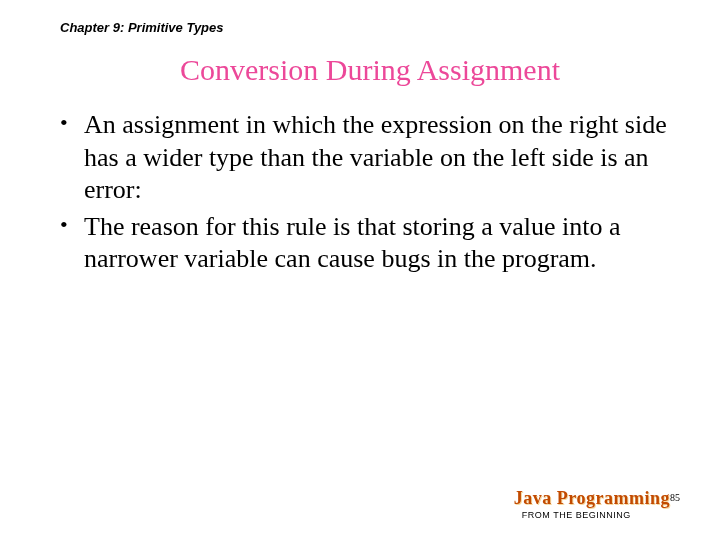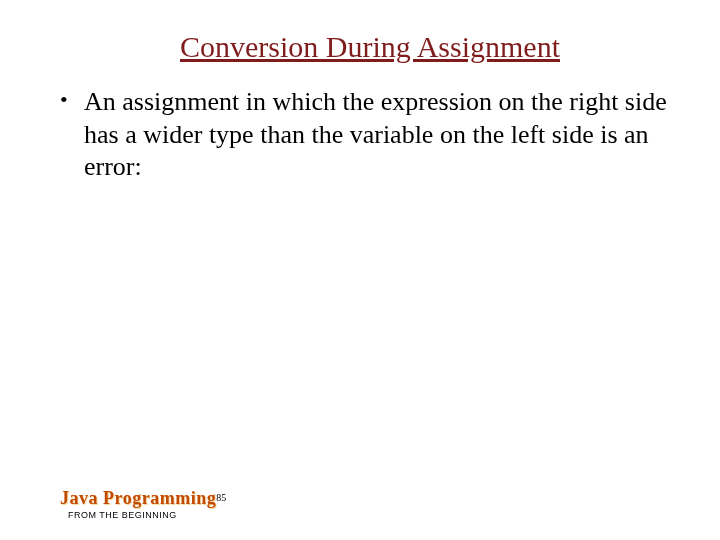--- a/index.html
+++ b/index.html
@@ -22,24 +22,23 @@
   .chapter {
     font-family: Arial, Helvetica, sans-serif;
     font-weight: bold;
     font-style: italic;
     font-size: 13px;
     margin-bottom: 18px;
   }
   .title {
     font-family: "Times New Roman", Times, serif;
     font-size: 30px;
-    color: #7f1d1d;
+    color: #ec4899;
     text-align: center;
     margin: 10px 0 22px 0;
-    text-decoration: underline;
   }
   ul.bullets {
     list-style: none;
     margin: 0;
     padding: 0 10px 0 0;
   }
   ul.bullets > li {
     position: relative;
     padding-left: 24px;
     font-size: 26px;
@@ -60,21 +59,21 @@
     margin: 2px 0 4px 24px;
     line-height: 1.25;
   }
   .footer {
     position: absolute;
     bottom: 20px;
     left: 60px;
     right: 40px;
     display: flex;
     align-items: flex-start;
-    justify-content: flex-start;
+    justify-content: flex-end;
     font-family: "Times New Roman", Times, serif;
   }
   .footer-left {
     display: flex;
     flex-direction: column;
   }
   .java-prog {
     font-weight: bold;
     font-size: 18px;
     color: #c24a00;
@@ -98,23 +97,27 @@
     line-height: 1.3;
     text-align: left;
     width: 220px;
     margin-top: 2px;
   }
 </style>
 </head>
 <body>
 
 <div class="slide">
+  <div class="chapter">Chapter 9: Primitive Types</div>
   <div class="title">Conversion During Assignment</div>
   <ul class="bullets">
     <li>An assignment in which the expression on the right side has a wider type than the variable on the left side is an error:</li>
+  </ul>
+  <ul class="bullets">
+    <li>The reason for this rule is that storing a value into a narrower variable can cause bugs in the program.</li>
   </ul>
 </div>
 
 <div class="footer">
   <div class="footer-left">
     <span class="java-prog">Java Programming</span>
     <span class="from-beg">FROM THE BEGINNING</span>
   </div>
   <div class="footer-center">85</div>
 </div>

